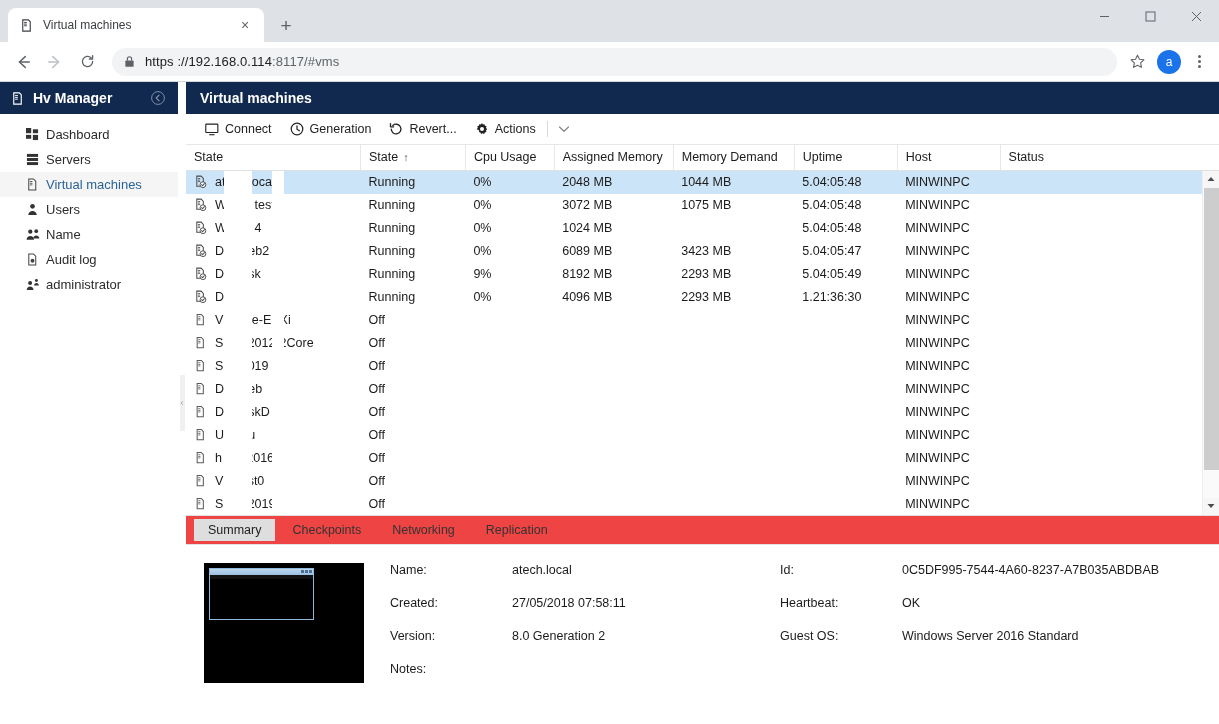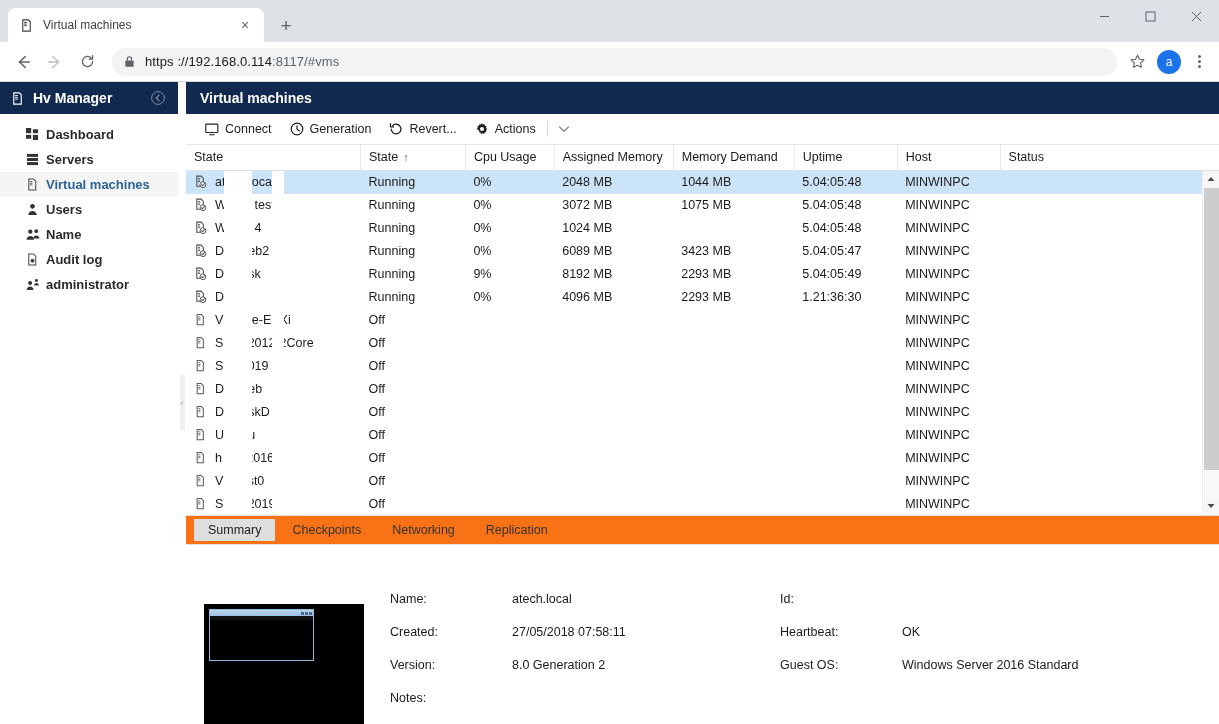--- a/index.html
+++ b/index.html
@@ -87,21 +87,21 @@
   .brand-icon { margin-right: 8px; display:flex; }
   .brand-title { flex: 1; white-space: nowrap; }
   .collapse-btn { width: 20px; height: 20px; display:flex; align-items:center; justify-content:center; opacity:.65;}
   .navlist { padding-top: 8px; }
   .navitem {
     height: 25px; display: flex; align-items: center;
     padding-left: 26px; font-size: 13px; color: #2b2b2b;
   }
   .navitem .ni-icon { width: 20px; display:flex; align-items:center; justify-content:flex-start; flex:none; }
   .navitem.active { background: #f5f5f5; color: #2a6496; }
-  .navitem .ni-label { white-space: nowrap; font-weight: bold; }
+  .navitem .ni-label { white-space: nowrap; }
 
   .splitter {
     width: 8px; flex: none; background: #fff;
     display: flex; align-items: center; justify-content: center;
     position: relative;
   }
   .splitter .grip {
     width: 5px; height: 56px; background: #f0f0f0;
     display:flex; align-items:center; justify-content:center;
     color:#9a9a9a; font-size:9px;
@@ -180,29 +180,29 @@
   }
   .vs-track { flex: 1; width: 17px; background: #fafafa; position: relative; }
   .vs-thumb {
     position: absolute; left: 1px; width: 15px; top: 0; height: 91%;
     background: #cdcdcd;
   }
 
   .detail { flex: 1; display: flex; flex-direction: column; background: #fff; min-height: 0; }
   .dtabs {
     height: 29px; display: flex; align-items: stretch;
-    border-bottom: 1px solid #e3e3e3; padding-left: 8px; background:#f97316;
+    border-bottom: 1px solid #e3e3e3; padding-left: 8px; background:#ef4444;
   }
   .dtab {
     display: flex; align-items: center; padding: 0 14px;
     font-size: 12.5px; color: #333; margin: 3px 3px 3px 0;
   }
   .dtab.active { background: #dedede; color: #222; }
 
-  .dbody { flex: 1; display: flex; padding: 18px 16px 0 18px; min-height: 0; align-items: flex-end; }
+  .dbody { flex: 1; display: flex; padding: 18px 16px 0 18px; min-height: 0; }
   .thumb {
     width: 160px; height: 120px; background: #000; flex: none;
     margin-right: 26px; position: relative; overflow:hidden;
   }
   .thumb .innerwin {
     position: absolute; left: 5px; top: 5px; width: 105px; height: 52px;
     background: #000; border: 1px solid #8fb8da;
   }
   .thumb .innerwin .titlebar {
     height: 6px; background: linear-gradient(#bcd7ef,#9cc0e2);
@@ -893,20 +893,21 @@
               </div>
               <div class="frow">
                 <div class="flabel">Notes:</div>
                 <div class="fvalue"></div>
               </div>
             </div>
 
             <div class="fieldcol right">
               <div class="frow">
                 <div class="flabel">Id:</div>
+                <div class="fvalue">0C5DF995-7544-4A60-8237-A7B035ABDBAB</div>
               </div>
               <div class="frow">
                 <div class="flabel">Heartbeat:</div>
                 <div class="fvalue">OK</div>
               </div>
               <div class="frow">
                 <div class="flabel">Guest OS:</div>
                 <div class="fvalue">Windows Server 2016 Standard</div>
               </div>
             </div>

